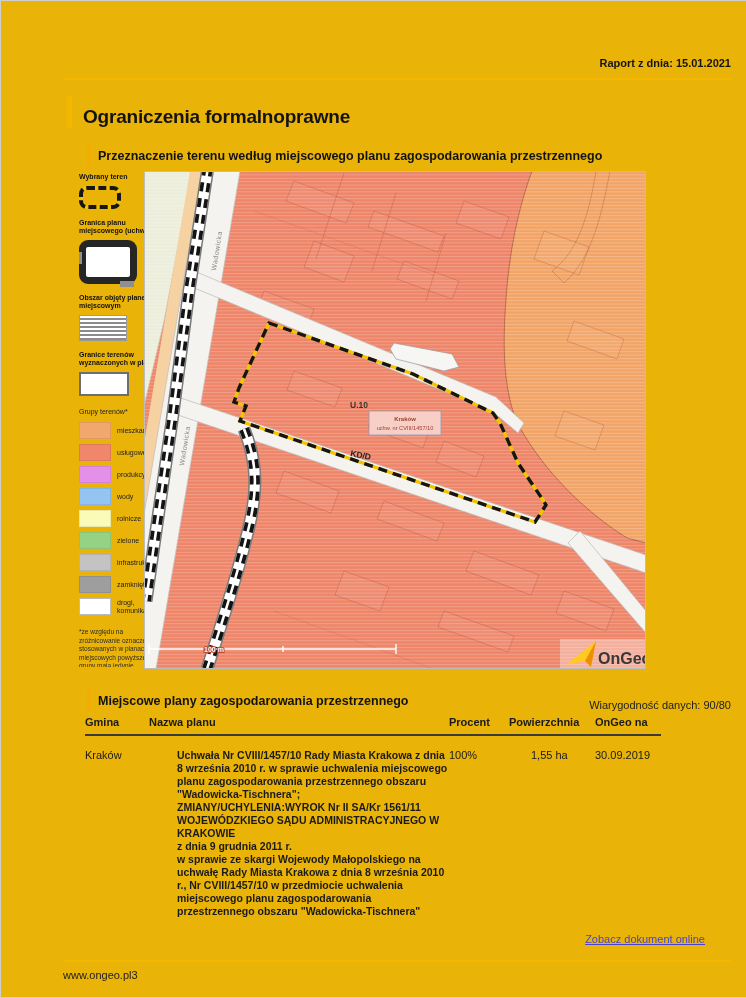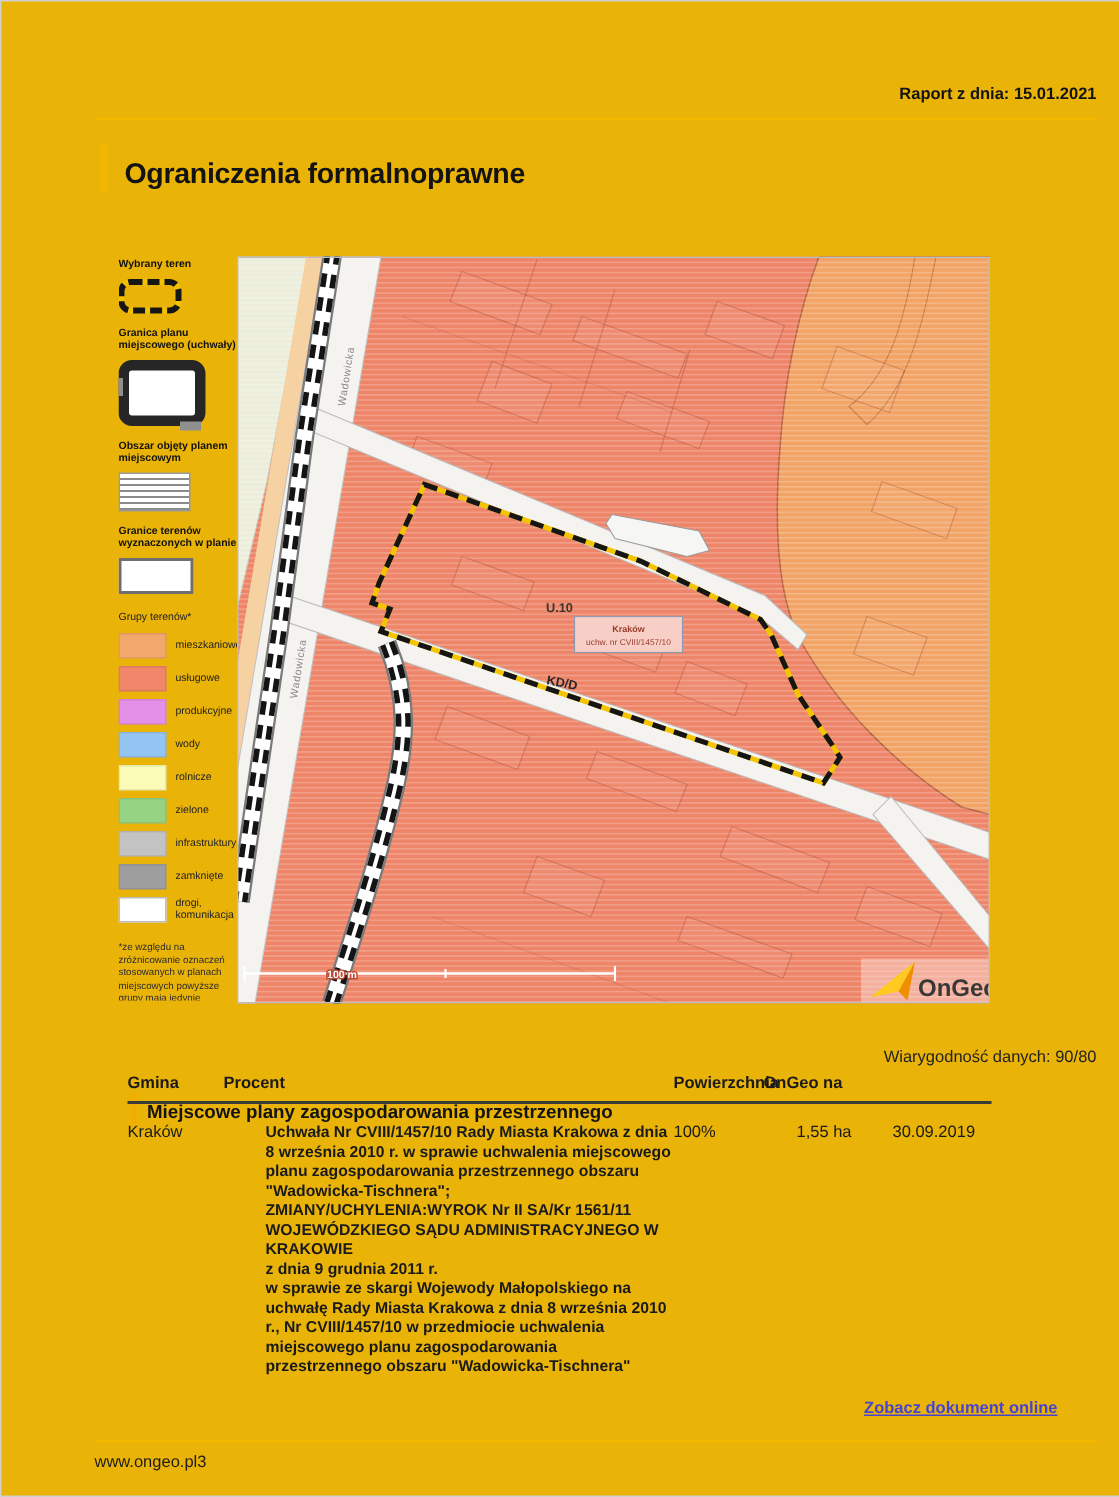--- a/index.html
+++ b/index.html
@@ -12,21 +12,21 @@
   .rule.bottom{top:959px;}
 
   .h1-row{position:absolute;top:95px;left:66px;display:flex;align-items:flex-end;}
   .h1-bar{width:5px;height:32px;background:#f3b700;margin-right:11px;}
   h1{margin:0;font-size:19px;font-weight:700;color:#131313;letter-spacing:-.2px;}
 
   .sub-row{position:absolute;display:flex;align-items:center;}
   .sub-row .sub-bar{width:4px;height:23px;background:#f3ac00;margin-right:7px;}
   .sub-row h2{margin:0;font-size:12.5px;font-weight:700;color:#131313;}
   .sub1{top:143px;left:86px;}
-  .sub2{top:688px;left:86px;margin-top:40px;}
+  .sub2{top:688px;left:86px;}
 
   
   .legend{position:absolute;top:172px;left:78px;width:80px;height:494px;overflow:hidden;}
   .li-label{font-size:7px;font-weight:700;line-height:8.5px;color:#111;white-space:pre-line;margin-bottom:4px;}
   .li-label.mt{margin-top:10px;}
   .groups-title{font-weight:400;color:#222;margin-top:12px;margin-bottom:6px;}
   .lg-icon{margin-bottom:6px;}
   .icon-selected{width:42px;height:23px;position:relative;}
   .icon-selected::before{content:"";position:absolute;inset:0;border:4px solid #f2c200;border-radius:8px;}
   .icon-selected::after{content:"";position:absolute;inset:0;border:4px dashed #161616;border-radius:8px;}
@@ -34,48 +34,52 @@
   .icon-plan-boundary::before{content:"";position:absolute;left:-11px;top:5px;width:7px;height:12px;background:#8f8f8f;}
   .icon-plan-boundary::after{content:"";position:absolute;right:-4px;bottom:-10px;width:14px;height:6px;background:#8f8f8f;}
   .icon-plan-area{width:46px;height:24px;border:1px solid #9a9a9a;background:repeating-linear-gradient(180deg,#ffffff 0 2.5px,#8c8c8c 2.5px 4px);}
   .icon-zone-boundary{width:46px;height:20px;border:2px solid #6e6e6e;background:#fff;}
   .chip-row{display:flex;align-items:center;margin-bottom:5px;}
   .chip{width:30px;height:15px;flex:0 0 auto;border:1px solid rgba(0,0,0,.08);}
   .chip-label{font-size:7px;color:#222;margin-left:6px;line-height:8px;white-space:pre-line;}
   .footnote{font-size:6.5px;line-height:8.5px;color:#2b2b2b;margin-top:13px;white-space:pre-line;}
 
   
-  .map-wrap{position:absolute;top:170px;left:157px;width:426px;height:498px;}
+  .map-wrap{position:absolute;top:170px;left:143px;width:426px;height:498px;}
   .map-wrap svg{display:block;}
 
   
   .credibility{position:absolute;top:698px;right:62px;font-size:11px;color:#222;}
   .plans-table{position:absolute;top:715px;left:84px;width:576px;font-size:11px;}
   .t-head{display:grid;grid-template-columns:64px 300px 60px 86px 1fr;font-weight:700;padding-bottom:6px;border-bottom:2px solid #3a3a3a;}
   .t-row{display:grid;grid-template-columns:64px 300px 60px 86px 1fr;padding-top:13px;}
   .t-nazwa{font-weight:700;font-size:10.5px;line-height:13px;white-space:pre-line;margin-left:28px;}
   .t-pow{padding-left:22px;}
   .doc-link{position:absolute;top:932px;right:88px;font-size:11px;}
-  .doc-link a{color:#4743d2;font-weight:700;text-decoration:underline;cursor:pointer;margin-left:32px;}
+  .doc-link a{color:#4743d2;font-weight:400;text-decoration:underline;cursor:pointer;margin-left:32px;}
 
   .footer-row{position:absolute;top:968px;left:62px;right:62px;display:flex;font-size:11px;color:#1d1d1d;}
 </style>
 </head>
 <body>
 
 <div class="page">
 
   <div class="report-date">Raport z dnia: 15.01.2021</div>
   <div class="rule top"></div>
 
   <div class="h1-row">
     <div class="h1-bar"></div>
     <h1>Ograniczenia formalnoprawne</h1>
   </div>
 
+  <div class="sub-row sub1">
+    <div class="sub-bar"></div>
+    <h2>Przeznaczenie terenu według miejscowego planu zagospodarowania przestrzennego</h2>
+  </div>
 
   <div class="legend">
     <div class="li-label">Wybrany teren</div>
     <div class="lg-icon icon-selected"></div>
 
     <div class="li-label mt">Granica planu
 miejscowego (uchwały)</div>
     <div class="lg-icon icon-plan-boundary"></div>
 
     <div class="li-label mt">Obszar objęty planem
@@ -237,20 +241,21 @@
   <div class="credibility">Wiarygodność danych: 90/80</div>
 
   <div class="sub-row sub2">
     <div class="sub-bar"></div>
     <h2>Miejscowe plany zagospodarowania przestrzennego</h2>
   </div>
 
   <div class="plans-table">
     <div class="t-head">
       <div>Gmina</div>
+      <div>Nazwa planu</div>
       <div>Procent</div>
       <div>Powierzchnia</div>
       <div>OnGeo na</div>
     </div>
     <div class="t-row">
       <div>Kraków</div>
       <div class="t-nazwa">Uchwała Nr CVIII/1457/10 Rady Miasta Krakowa z dnia 8 września 2010 r. w sprawie uchwalenia miejscowego planu zagospodarowania przestrzennego obszaru "Wadowicka-Tischnera"; ZMIANY/UCHYLENIA:WYROK Nr II SA/Kr 1561/11
 WOJEWÓDZKIEGO SĄDU ADMINISTRACYJNEGO W KRAKOWIE
 z dnia 9 grudnia 2011 r.
 w sprawie ze skargi Wojewody Małopolskiego na uchwałę Rady Miasta Krakowa z dnia 8 września 2010 r., Nr CVIII/1457/10 w przedmiocie uchwalenia miejscowego planu zagospodarowania przestrzennego obszaru "Wadowicka-Tischnera"</div>

